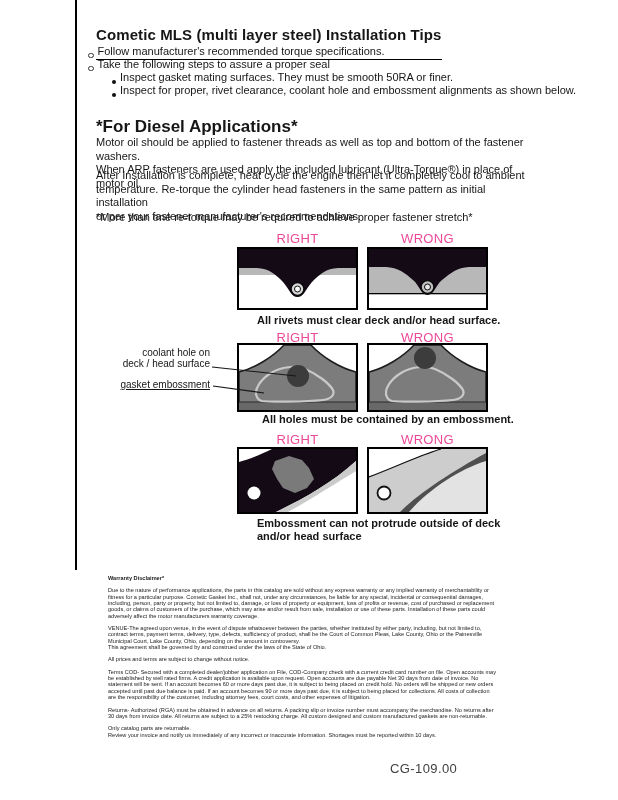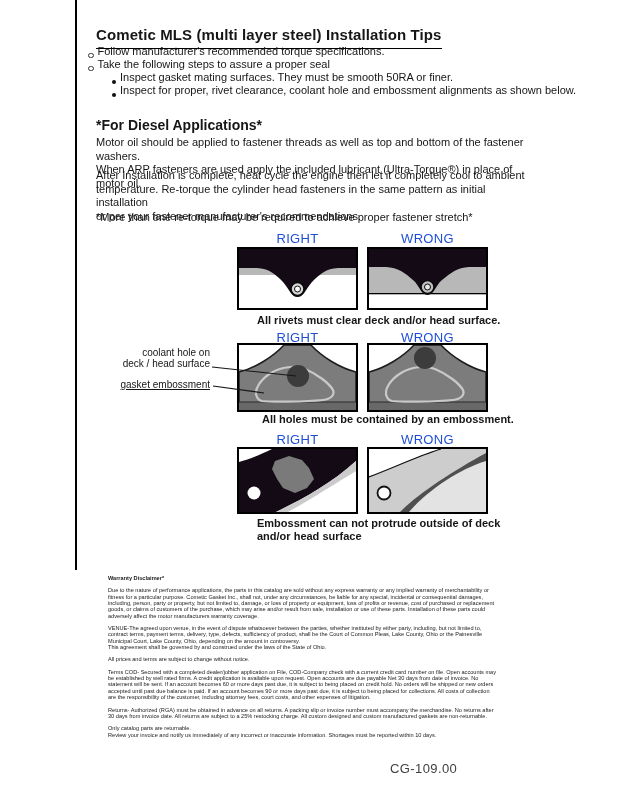--- a/index.html
+++ b/index.html
@@ -4,44 +4,44 @@
 <style>
   html,body { margin:0; padding:0; background:#ffffff; }
   .page {
     position:relative; width:618px; height:800px; background:#ffffff;
     font-family:"Liberation Sans", sans-serif; color:#161616; overflow:hidden;
   }
   .vline { position:absolute; left:75px; top:0; width:2px; height:570px; background:#000; }
 
   .title {
     position:absolute; left:96px; top:26px; font-size:15px; font-weight:bold;
-    display:inline-block; border-bottom:1.5px solid #000; padding-bottom:5px;
+    display:inline-block; border-bottom:1.5px solid #000; padding-bottom:16px;
     letter-spacing:0.1px;
   }
 
   .bullets { position:absolute; left:88px; top:45px; font-size:11px; line-height:13px; }
   .bullet, .subbullet { display:flex; align-items:flex-end; }
   .marker-o {
     flex:0 0 auto; width:3.5px; height:3.5px; border:1px solid #333; border-radius:50%;
     margin:4px 4px 0 0; background:#fff;
   }
   .subbullet { margin-left:24px; }
   .marker-f {
     flex:0 0 auto; width:4px; height:4px; border-radius:50%; background:#111;
     margin:4px 4px 0 0;
   }
 
-  .diesel-head { position:absolute; left:96px; top:117px; font-size:14px; font-weight:bold; }
+  .diesel-head { position:absolute; left:96px; top:117px; font-size:17px; font-weight:bold; }
   .para { position:absolute; left:96px; width:440px; font-size:11px; line-height:13.5px; white-space:pre-line; }
   .p1 { top:136px; }
   .p2 { top:169px; }
   .note { top:211px; }
 
   .dlabel {
-    position:absolute; width:121px; text-align:center; font-size:13px; color:#1d4ed8;
+    position:absolute; width:121px; text-align:center; font-size:13px; color:#ec4899;
     letter-spacing:0.3px;
   }
   .dbox {
     position:absolute; width:121px; border:2px solid #000; box-sizing:border-box;
     background:#fff;
   }
   .dbox svg { display:block; }
   .caption { position:absolute; font-size:11px; font-weight:bold; line-height:12.5px; white-space:pre-line;margin-left:20px; }
 
   .ann {

